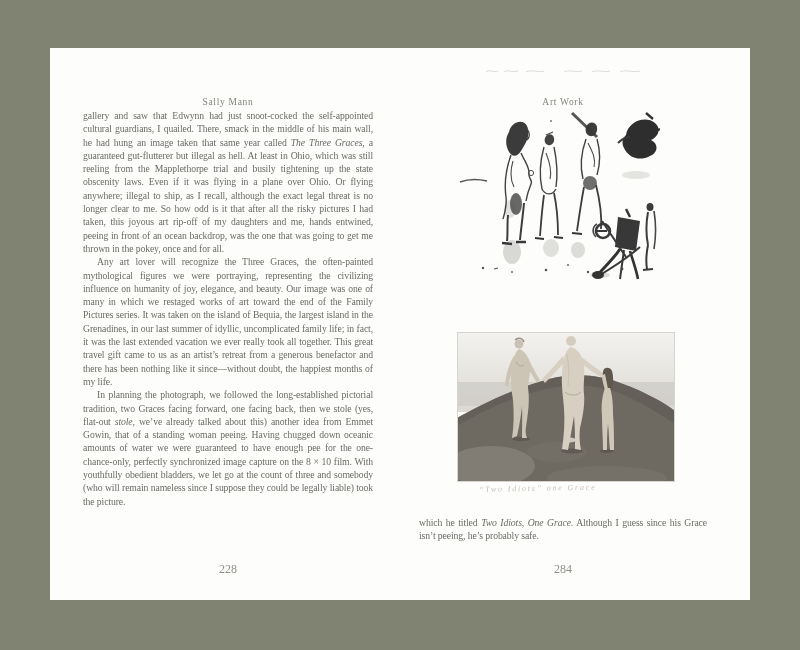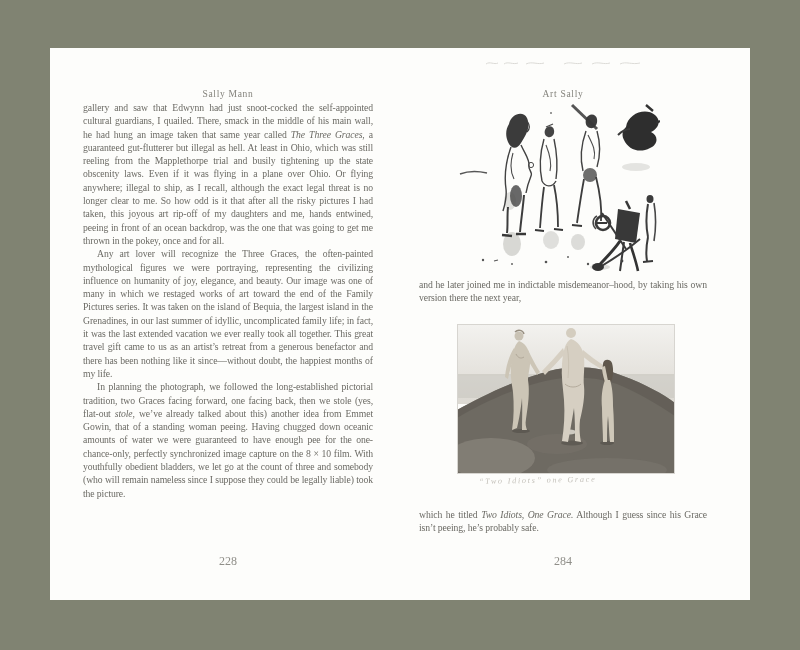--- a/index.html
+++ b/index.html
@@ -9,21 +9,21 @@
     width: 800px; height: 650px;
     background: var(--background, #808372);
     font-family: "Liberation Serif", "DejaVu Serif", serif;
     overflow: hidden;
   }
   .book {
     position: absolute; left: 50px; top: 48px;
     width: 700px; height: 552px;
     background: var(--page, #fdfdfb);
   }
-  .page { position: absolute; top: 8px; width: 350px; height: 476px; }
+  .page { position: absolute; top: 16px; width: 350px; height: 476px; }
   .page.left  { left: 0; }
   .page.right { left: 350px; }
 
   .running-head {
     position: absolute; top: 33px;
     font-size: 9.5px; letter-spacing: 0.7px;
     color: #83827b; text-align: center;
   }
   .page.left  .running-head { left: 33px; width: 290px; }
   .page.right .running-head { left: 19px; width: 288px; }
@@ -71,21 +71,21 @@
       <div class="running-head">Sally Mann</div>
       <div class="text-col body-text">
           <p><span>gallery and saw that Edwynn had just snoot-cocked the self-appointed cultural guardians, I quailed. There, smack in the middle of his main wall, he had hung an image taken that same year called </span><i>The Three Graces</i><span>, a guaranteed gut-flutterer but illegal as hell. At least in Ohio, which was still reeling from the Mapplethorpe trial and busily tightening up the state obscenity laws. Even if it was flying in a plane over Ohio. Or flying anywhere; illegal to ship, as I recall, although the exact legal threat is no longer clear to me. So how odd is it that after all the risky pictures I had taken, this joyous art rip-off of my daughters and me, hands entwined, peeing in front of an ocean backdrop, was the one that was going to get me thrown in the pokey, once and for all.</span></p>
           <p class="indent"><span>Any art lover will recognize the Three Graces, the often-painted mythological figures we were portraying, representing the civilizing influence on humanity of joy, elegance, and beauty. Our image was one of many in which we restaged works of art toward the end of the Family Pictures series. It was taken on the island of Bequia, the largest island in the Grenadines, in our last summer of idyllic, uncomplicated family life; in fact, it was the last extended vacation we ever really took all together. This great travel gift came to us as an artist’s retreat from a generous benefactor and there has been nothing like it since—without doubt, the happiest months of my life.</span></p>
           <p class="indent"><span>In planning the photograph, we followed the long-established pictorial tradition, two Graces facing forward, one facing back, then we stole (yes, flat-out </span><i>stole</i><span>, we’ve already talked about this) another idea from Emmet Gowin, that of a standing woman peeing. Having chugged down oceanic amounts of water we were guaranteed to have enough pee for the one-chance-only, perfectly synchronized image capture on the 8 × 10 film. With youthfully obedient bladders, we let go at the count of three and somebody (who will remain nameless since I suppose they could be legally liable) took the picture.</span></p>
         </div>
       <div class="folio">228</div>
     </div>
 
     <div class="page right">
-      <div class="running-head">Art Sally</div>
+      <div class="running-head">Art Work</div>
 
       <svg class="inscription" viewBox="0 0 175 12">
         <path d="M6,7 C10,4 14,8 18,6 M24,7 C28,4 33,8 38,6 M46,7 C52,4 58,8 64,6" stroke="#b9b7b1" stroke-width="1" fill="none"></path>
         <path d="M84,7 C90,4 96,8 102,6 M112,7 C118,4 124,8 130,6 M140,7 C146,4 152,8 160,6" stroke="#bcbab4" stroke-width="1" fill="none"></path>
       </svg>
 
       <div class="sketch">
         <svg viewBox="0 0 210 172">
 
           <ellipse cx="62" cy="143" rx="9" ry="12" fill="#b9b9b5" opacity="0.55"></ellipse>
@@ -151,23 +151,20 @@
           <circle cx="62" cy="163" r="1" fill="#666"></circle>
           <circle cx="96" cy="161" r="1.3" fill="#555"></circle>
           <circle cx="118" cy="156" r="1" fill="#666"></circle>
           <circle cx="138" cy="163" r="1.2" fill="#555"></circle>
           <circle cx="172" cy="160" r="1.4" fill="#444"></circle>
           <circle cx="101" cy="12" r="1" fill="#777"></circle>
           <path d="M44,160 L48,159" stroke="#555" stroke-width="1.2" fill="none"></path>
         </svg>
       </div>
 
-      <div class="inter-text after-sketch body-text">
-          <p><span>and he later joined me in indictable misdemeanor–hood, by taking his own version there the next year,</span></p>
-        </div>
 
       <div class="photo-wrap">
         <svg viewBox="0 0 218 150">
           <defs>
             <linearGradient id="sky" x1="0" y1="0" x2="0" y2="1">
               <stop offset="0" stop-color="#f3f2ef"></stop>
               <stop offset="1" stop-color="#dcd9d2"></stop>
             </linearGradient>
           </defs>
           <rect width="218" height="80" fill="url(#sky)"></rect>

